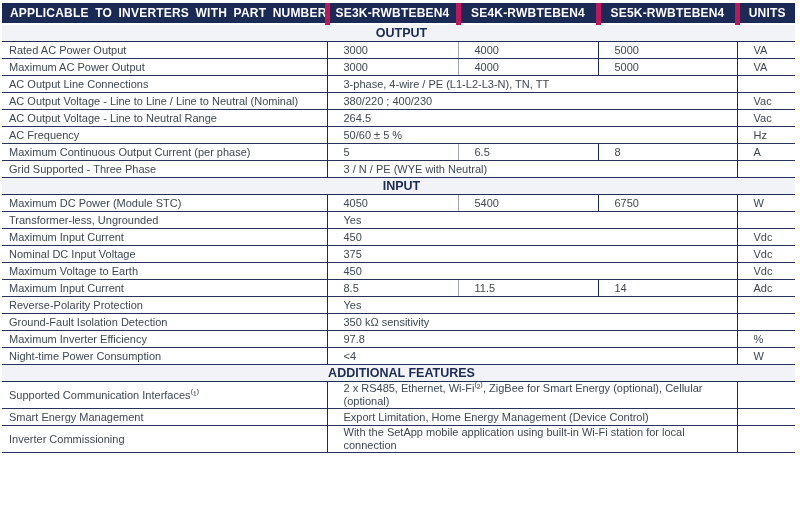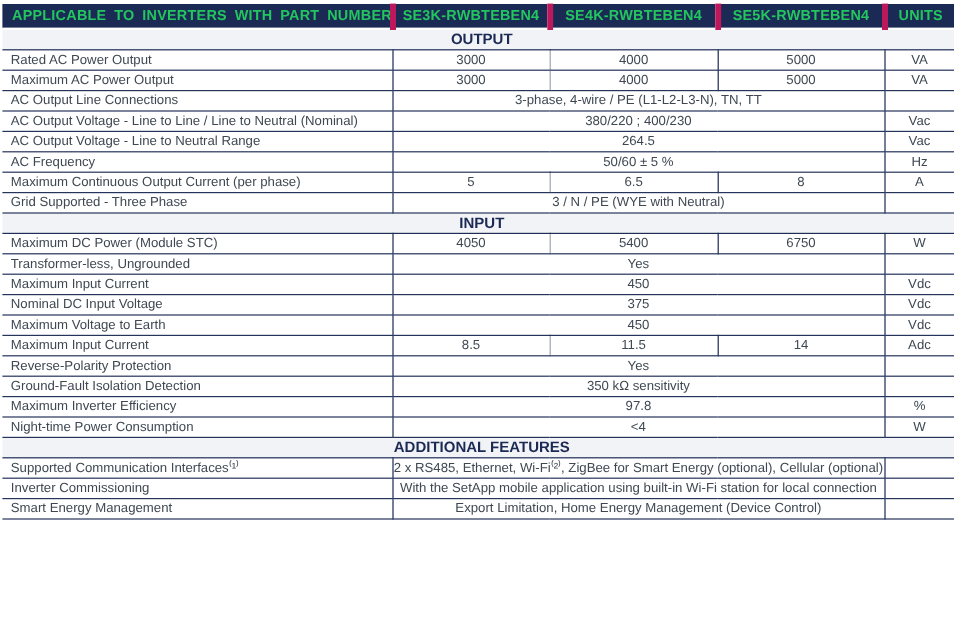--- a/index.html
+++ b/index.html
@@ -12,21 +12,21 @@
   .spec-table {
     position: absolute;
     left: 2px; top: 3px;
     width: 793px;
     border-collapse: collapse;
     table-layout: fixed;
   }
   
   .header-row th {
     background: #1b2a55;
-    color: #22c55e;
+    color: #ffffff;
     font-weight: bold;
     font-size: 12px;
     height: 21px;
     text-align: center;
     border-bottom: 2px solid #ffffff;
     letter-spacing: 0.2px;
     overflow: hidden;
     white-space: nowrap;
   }
   .header-row th + th { border-left: 5px solid #be185d; }
@@ -54,21 +54,21 @@
     color: #3f4852;
     line-height: 13px;
     overflow: hidden;
   }
   .label-cell {
     text-align: left;
     padding: 1px 6px 1px 7px;
     border-right: 1.2px solid #1b2a55;
     margin-top: 32px;
   }
-  .value-cell, .span-cell, .units-cell { text-align: center; }
+  .value-cell, .span-cell, .units-cell { text-align: left; padding-left: 16px; }
   .value-cell.v1 { border-right: 1px solid #9fa6b0; }
   .value-cell.v2 { border-right: 1.5px solid #1b2a55; }
   .value-cell.v3 { border-right: 1.2px solid #1b2a55; }
   .span-cell     { border-right: 1.2px solid #1b2a55; }
 </style>
 </head>
 <body>
 
 <table class="spec-table">
   <colgroup>
@@ -196,23 +196,23 @@
       </tr>
       <tr class="section-row">
         <td colspan="5">ADDITIONAL FEATURES</td>
       </tr>
       <tr class="body-row">
         <td class="label-cell">Supported Communication Interfaces⁽¹⁾</td>
         <td class="span-cell" colspan="3">2 x RS485, Ethernet, Wi-Fi⁽²⁾, ZigBee for Smart Energy (optional), Cellular (optional)</td>
         <td class="units-cell"></td>
       </tr>
       <tr class="body-row">
+        <td class="label-cell">Smart Energy Management</td>
+        <td class="span-cell" colspan="3">Export Limitation, Home Energy Management (Device Control)</td>
+        <td class="units-cell"></td>
+      </tr>
+      <tr class="body-row">
         <td class="label-cell">Inverter Commissioning</td>
         <td class="span-cell" colspan="3">With the SetApp mobile application using built-in Wi-Fi station for local connection</td>
-        <td class="units-cell"></td>
-      </tr>
-      <tr class="body-row">
-        <td class="label-cell">Smart Energy Management</td>
-        <td class="span-cell" colspan="3">Export Limitation, Home Energy Management (Device Control)</td>
         <td class="units-cell"></td>
       </tr>
     </tbody>
 </table>
 
 </body></html>

